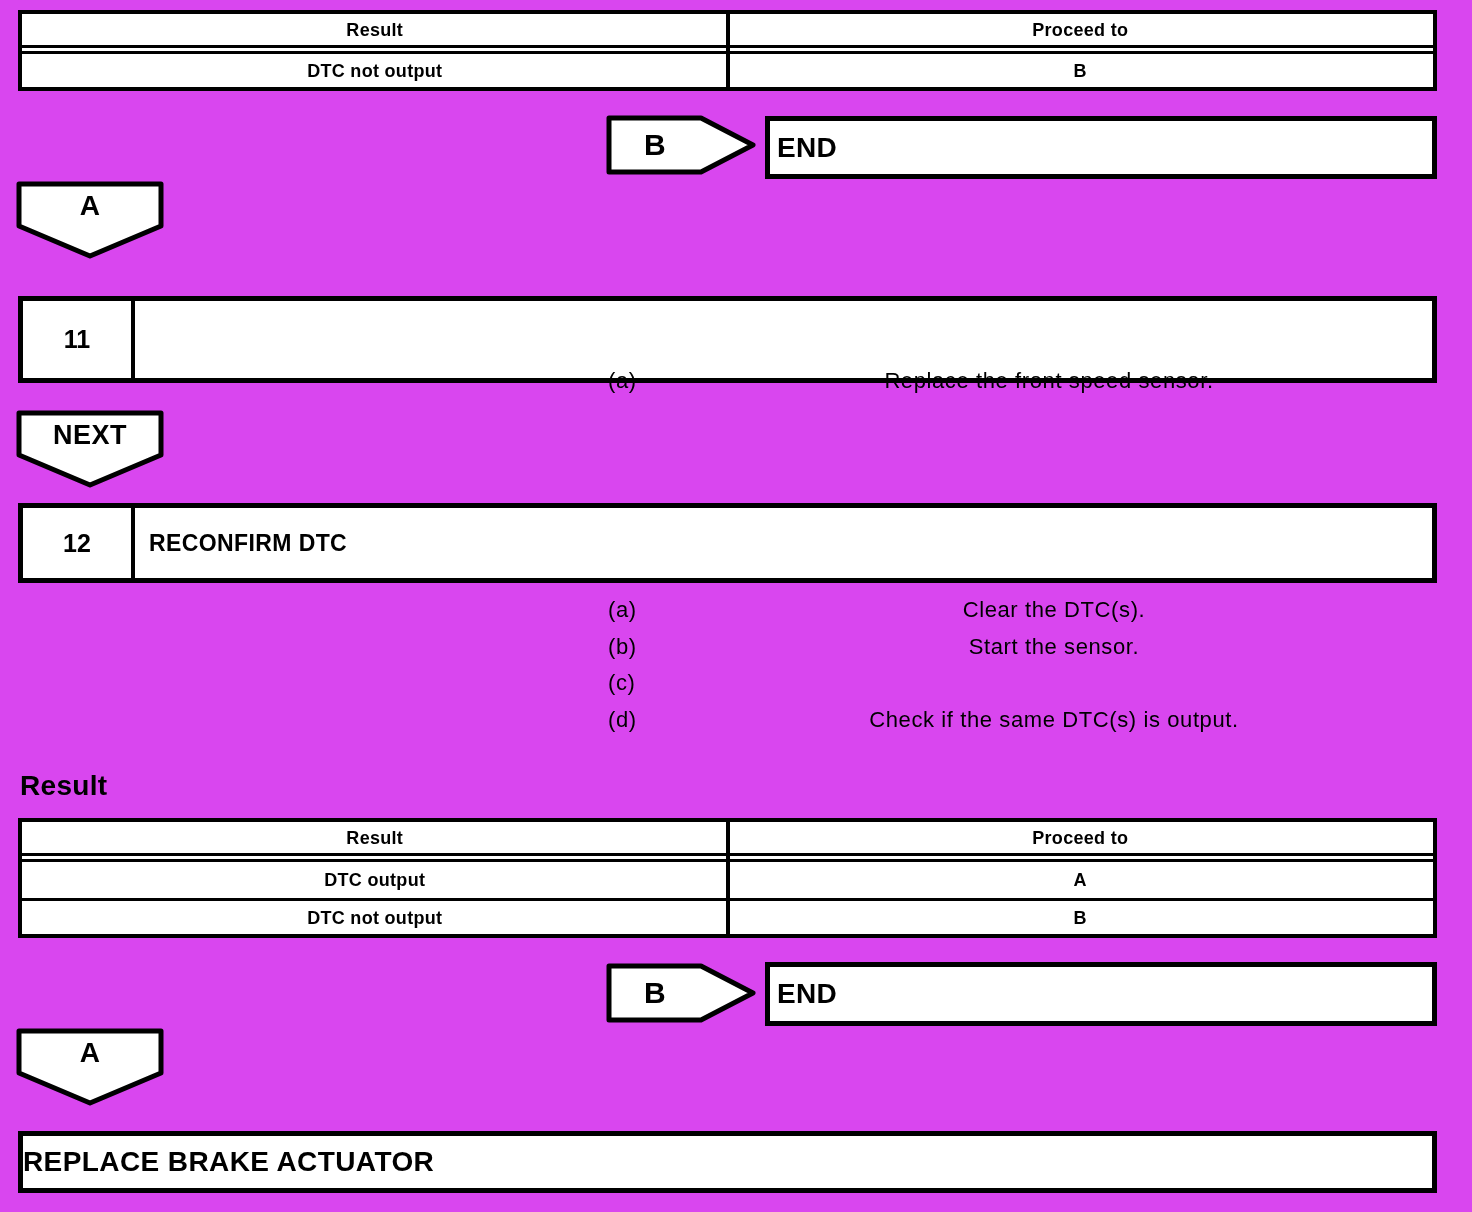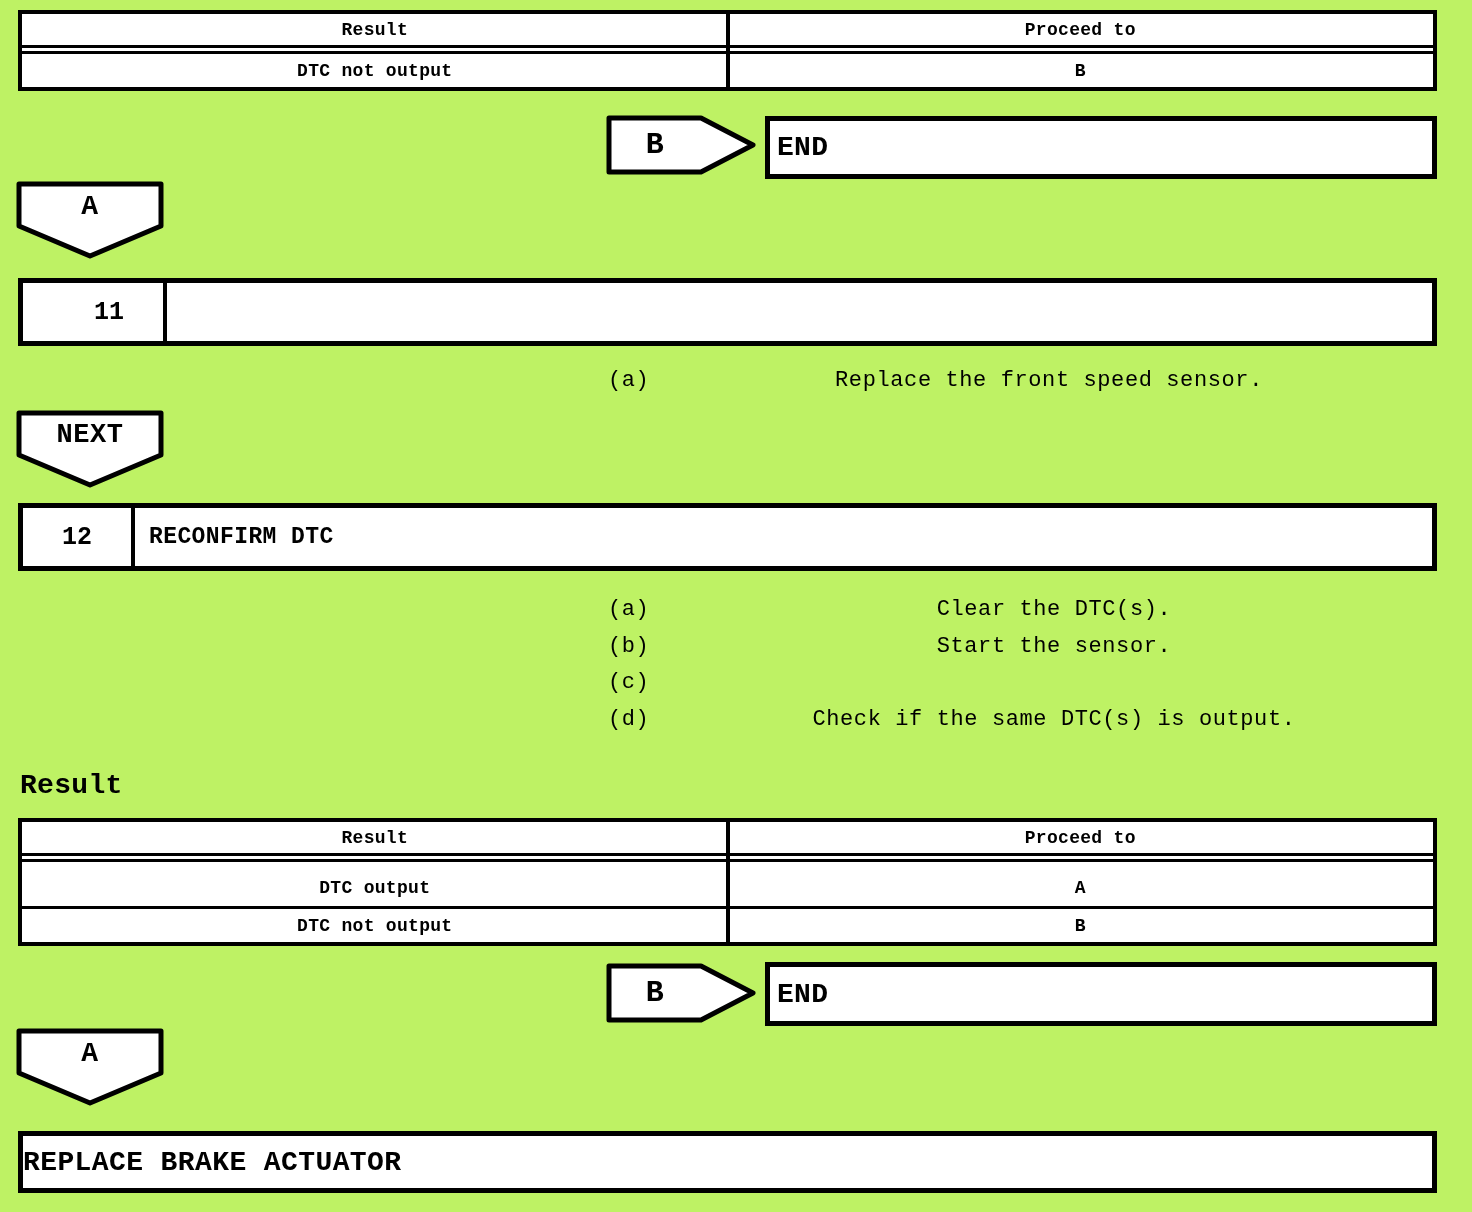--- a/index.html
+++ b/index.html
@@ -1,18 +1,18 @@
 <!DOCTYPE html>
 <html><head>
 <meta charset="utf-8">
 <style>
   html,body{margin:0;padding:0;background:#fff;}
   .page{
-    position:relative;width:1472px;height:1212px;background:#bef264;color:#000;
-    font-family:Liberation Mono, monospace;overflow:hidden;
+    position:relative;width:1472px;height:1212px;background:#d946ef;color:#000;
+    font-family:Liberation Sans, sans-serif;overflow:hidden;
   }
   
   .tbl{position:absolute;left:18px;width:1419px;border:4px solid #000;background:#fff;box-sizing:border-box;}
   .trow{display:flex;align-items:center;}
   .tc{display:flex;align-items:center;justify-content:center;width:50%;
       font-size:18px;font-weight:bold;letter-spacing:.3px;line-height:1;}
   .dsep{height:3px;border-top:3px solid #000;border-bottom:3px solid #000;}
   .rsep{height:3px;background:#000;}
   .vline{position:absolute;top:0;bottom:0;left:calc(50% - 2px);width:4px;background:#000;z-index:2;}
   
@@ -71,38 +71,38 @@
     <span>END</span>
   </div>
 
   <div class="conn pent-down" style="left:16px;top:181px;width:148px;height:78px;">
     <svg width="148" height="78" viewBox="0 0 148 78">
       <polygon points="3,3 145,3 145,45 74,75 3,45" fill="#ffffff" stroke="#000000" stroke-width="5" stroke-linejoin="round"></polygon>
     </svg>
     <span class="lbl">A</span>
   </div>
 
-  <div class="step-box" style="top:278px;height:68px;padding-left:32px;">
+  <div class="step-box" style="top:296px;height:87px;">
     <div class="step-num">11</div>
   </div>
   <div class="instr" style="top:363px;width:820px;">
     <div class="row">
       <span class="tag">(a)</span>
       <span class="txt">Replace the front speed sensor.</span>
     </div>
   </div>
 
   <div class="conn pent-down" style="left:16px;top:410px;width:148px;height:78px;">
     <svg width="148" height="78" viewBox="0 0 148 78">
       <polygon points="3,3 145,3 145,45 74,75 3,45" fill="#ffffff" stroke="#000000" stroke-width="5" stroke-linejoin="round"></polygon>
     </svg>
     <span class="lbl" style="font-size:27px;">NEXT</span>
   </div>
 
-  <div class="step-box" style="top:503px;height:68px;">
+  <div class="step-box" style="top:503px;height:80px;">
     <div class="step-num">12</div>
     <div class="step-title">RECONFIRM DTC</div>
   </div>
   <div class="instr" style="top:592px;width:830px;">
     <div class="row">
       <span class="tag">(a)</span>
       <span class="txt">Clear the DTC(s).</span>
     </div>
     <div class="row">
       <span class="tag">(b)</span>
@@ -121,21 +121,21 @@
 
   <div class="section-heading" style="top:770px;">Result</div>
 
   <div class="tbl" style="top:818px;">
     <div class="vline"></div>
     <div class="trow" style="height:31px;">
       <div class="tc">Result</div>
       <div class="tc">Proceed to</div>
     </div>
     <div class="dsep"></div>
-    <div class="trow" style="height:36px;margin-top:8px;">
+    <div class="trow" style="height:36px;">
       <div class="tc">DTC output</div>
       <div class="tc">A</div>
     </div>
     <div class="rsep"></div>
     <div class="trow" style="height:33px;">
       <div class="tc">DTC not output</div>
       <div class="tc">B</div>
     </div>
   </div>
 

